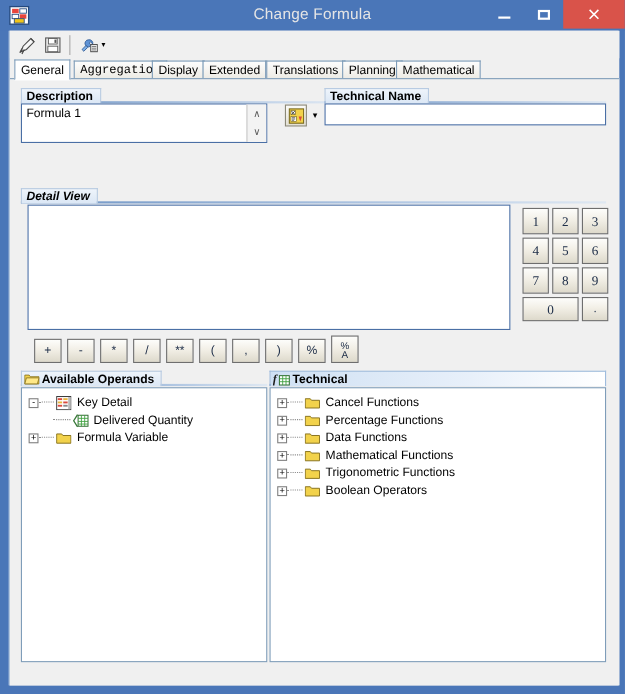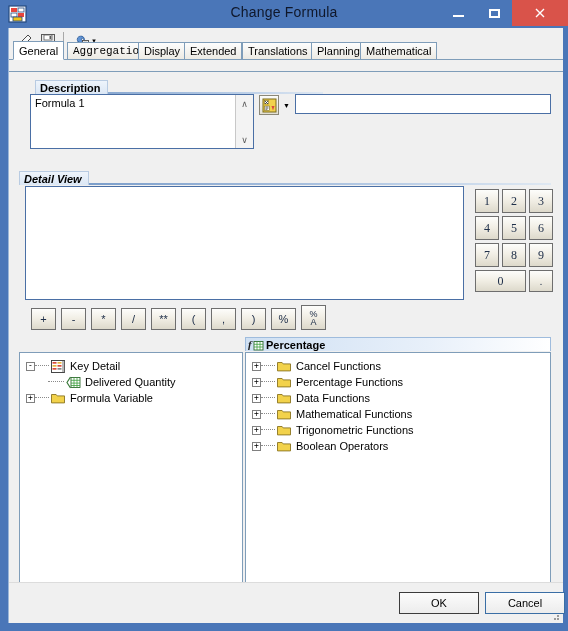--- a/index.html
+++ b/index.html
@@ -17,21 +17,21 @@
   }
   #titlebar{
     position:absolute;left:0;top:0;width:568px;height:28px;
     background:#4a76b8;
   }
   #title-icon{
     position:absolute;left:8px;top:4px;width:20px;height:20px;
   }
   #title-text{
     position:absolute;left:0;top:4px;width:568px;text-align:center;
-    font-size:14px;color:#0f172a;letter-spacing:.2px;
+    font-size:14px;color:#e5e5e5;letter-spacing:.2px;
     font-family:"Liberation Sans","DejaVu Sans",sans-serif;
   }
   .winbtn{
     position:absolute;top:0;height:26px;width:36px;
     display:flex;align-items:center;justify-content:center;
     color:#fff;font-size:13px;line-height:1;
   }
   #btn-min{right:92px;}
   #btn-max{right:56px;}
   #btn-close{right:0;width:56px;height:26px;background:#d9534a;}
@@ -57,21 +57,21 @@
     position:absolute;top:3px;height:20px;display:flex;align-items:center;
     justify-content:center;cursor:default;
   }
   #tb-edit{left:4px;width:22px;}
   #tb-save{left:28px;width:22px;}
   #tb-sep{position:absolute;left:54px;top:4px;width:1px;height:18px;background:#a8a8a8;}
   #tb-tools{left:60px;width:30px;}
 
   
   #tabstrip{
-    position:absolute;left:0;top:14px;width:554px;height:18px;
+    position:absolute;left:0;top:27px;width:554px;height:18px;
   }
   #tabstrip:after{
     content:"";position:absolute;left:0;bottom:0;width:554px;height:1px;background:#7f9db9;
   }
   .tab{
     position:absolute;bottom:1px;height:17px;
     background:linear-gradient(180deg,#fdfdfd,#eceae3);
     border:1px solid #7f9db9;border-bottom:none;
     display:flex;align-items:center;padding:0 5px;
     font-size:11px;color:#000;box-sizing:border-box;white-space:nowrap;
@@ -276,45 +276,49 @@
       <div class="tab" style="left:58px;font-family:Liberation Mono, monospace;">Aggregation</div>
       <div class="tab" style="left:129px;">Display</div>
       <div class="tab" style="left:175px;">Extended</div>
       <div class="tab" style="left:233px;text-align:center;">Translations</div>
       <div class="tab" style="left:302px;">Planning</div>
       <div class="tab" style="left:351px;">Mathematical</div>
     </div>
 
     <div id="content">
 
-      <div class="grouphdr" style="left:26px;top:8px;width:260px;padding-left:28px;">
+      <div class="grouphdr" style="left:10px;top:8px;width:260px;padding-left:28px;">
         <div class="rule"></div>
         <div class="lbl">Description</div>
       </div>
 
-      <div class="textbox" id="desc-box" style="left:10px;top:22px;width:224px;height:55px;margin-left:11px;">
+      <div class="textbox" id="desc-box" style="left:10px;top:22px;width:224px;height:36px;">
         <div id="desc-text">Formula 1</div>
         <div id="desc-scroll">
           <div class="sbbtn up">∧</div>
           <div class="sbbtn down">∨</div>
         </div>
       </div>
 
       <div id="desc-iconbtn" style="left:250px;top:23px;">
         <svg width="15" height="15" viewBox="0 0 15 15">
           <rect x="1" y="1" width="13" height="13" fill="#f2d24b" stroke="#7a6a1e" stroke-width="1"></rect>
           <rect x="2.5" y="2.5" width="4" height="3.5" fill="#ffffff" stroke="#7a6a1e" stroke-width=".6"></rect>
           <path d="M3 3 l3 3 M6 3 l-3 3" stroke="#2a2a2a" stroke-width=".8"></path>
           <rect x="2.5" y="8" width="5" height="4.5" fill="#ffffff" stroke="#7a6a1e" stroke-width=".6"></rect>
           <path d="M3.4 9 h3 M3.4 10.2 h3 M3.4 11.4 h2" stroke="#2a2a2a" stroke-width=".6"></path>
           <path d="M9.5 8 l3 0 l-1.5 4.5 z" fill="#d94a3d"></path>
         </svg>
       </div>
       <div id="desc-dropbtn" style="left:272px;top:23px;">▼</div>
 
+      <div class="grouphdr" style="left:286px;top:8px;width:256px;">
+        <div class="rule"></div>
+        <div class="lbl">Technical Name</div>
+      </div>
 
       <div class="textbox" style="left:286px;top:22px;width:256px;height:20px;">
         <div style="position:absolute;left:4px;top:3px;font-size:11px;"></div>
       </div>
 
 
       <div class="grouphdr" style="left:10px;top:99px;width:532px;font-style:italic;">
         <div class="rule"></div>
         <div class="lbl">Detail View</div>
       </div>
@@ -348,20 +352,32 @@
       <div class="btn3d op" style="left:202px;top:236px;width:25px;height:22px;">,</div>
       <div class="btn3d op" style="left:232px;top:236px;width:25px;height:22px;">)</div>
       <div class="btn3d op" style="left:262px;top:236px;width:25px;height:22px;">%</div>
       <div class="btn3d op" style="left:292px;top:233px;width:25px;height:25px;">
         <span class="stack">
           <span class="a">%</span>
           <span class="b">A</span>
         </span>
       </div>
 
+      <div class="grouphdr" style="left:10px;top:265px;width:224px;">
+        <div class="rule"></div>
+        <div class="lbl" style="padding-left:18px;">
+          <span style="position:absolute;left:2px;top:1px;">
+            <svg width="14" height="11" viewBox="0 0 14 11">
+              <path d="M0.5 2 h4 l1.2 1.5 h7.8 v6.5 h-13 z" fill="#f2d24b" stroke="#8a7420" stroke-width=".8"></path>
+              <path d="M2 4.5 h11.5 l-1.5 5.5 h-11.5 z" fill="#ffe887" stroke="#8a7420" stroke-width=".8"></path>
+            </svg>
+          </span>
+          <span>Available Operands</span>
+        </div>
+      </div>
 
       <div class="treebox" style="left:10px;top:280px;width:224px;height:250px;">
         <div style="padding:5px 0 0 6px;">
           <div class="treerow">
             <span class="expander">-</span>
             <span class="dots"></span>
             <span class="ic">
               <svg width="14" height="13" viewBox="0 0 14 13">
                 <rect x="0.5" y="0.5" width="13" height="12" fill="#ffffff" stroke="#333" stroke-width=".9"></rect>
                 <rect x="1.5" y="2" width="4" height="1.7" fill="#d94a3d"></rect>
@@ -404,21 +420,21 @@
       <div class="grouphdr" style="left:236px;top:265px;width:306px;">
         <div class="rule"></div>
         <div class="lbl" style="padding-left:20px;width:306px;background:linear-gradient(90deg,#cfe0f3,#e8f0fa 60%,#ffffff);border-color:#9fbcdd;">
           <span style="position:absolute;left:2px;top:0px;">
             <svg width="16" height="13" viewBox="0 0 16 13">
               <text x="0" y="10" font-family="Liberation Serif, serif" font-style="italic" font-size="11" fill="#1b1b1b">f</text>
               <rect x="6" y="3.5" width="9" height="8.5" fill="#ffffff" stroke="#2f6b2f" stroke-width=".9"></rect>
               <path d="M6 6.3 h9 M6 9 h9 M9 3.5 v8.5 M12 3.5 v8.5" stroke="#3ca03c" stroke-width=".8"></path>
             </svg>
           </span>
-          <span>Percentage</span>
+          <span>Technical</span>
         </div>
       </div>
 
       <div class="treebox" style="left:236px;top:280px;width:306px;height:250px;">
         <div style="padding:5px 0 0 6px;">
 
           <div class="treerow">
             <span class="expander">+</span>
             <span class="dots"></span>
             <span class="ic">
@@ -480,30 +496,17 @@
               <svg width="14" height="11" viewBox="0 0 14 11">
                     <path d="M0.5 1.5 h4.6 l1.1 1.4 h7.3 v7 h-13 z" fill="#f2d24b" stroke="#8a7420" stroke-width=".9"></path>
                   </svg>
             </span>
             <span>Boolean Operators</span>
           </div>
 
         </div>
       </div>
 
-      <div id="footer">
-        <div class="dlgbtn primary" style="left:390px;top:9px;">OK</div>
-        <div class="dlgbtn secondary" style="left:476px;top:9px;">Cancel</div>
-        <div id="grip">
-          <svg width="12" height="12" viewBox="0 0 12 12">
-            <g fill="#9a9a9a">
-              <rect x="8" y="8" width="2" height="2"></rect>
-              <rect x="5" y="8" width="2" height="2"></rect>
-              <rect x="8" y="5" width="2" height="2"></rect>
-            </g>
-          </svg>
-        </div>
-      </div>
 
     </div>
    </div>
   </div>
 </div>
 
 </body></html>

